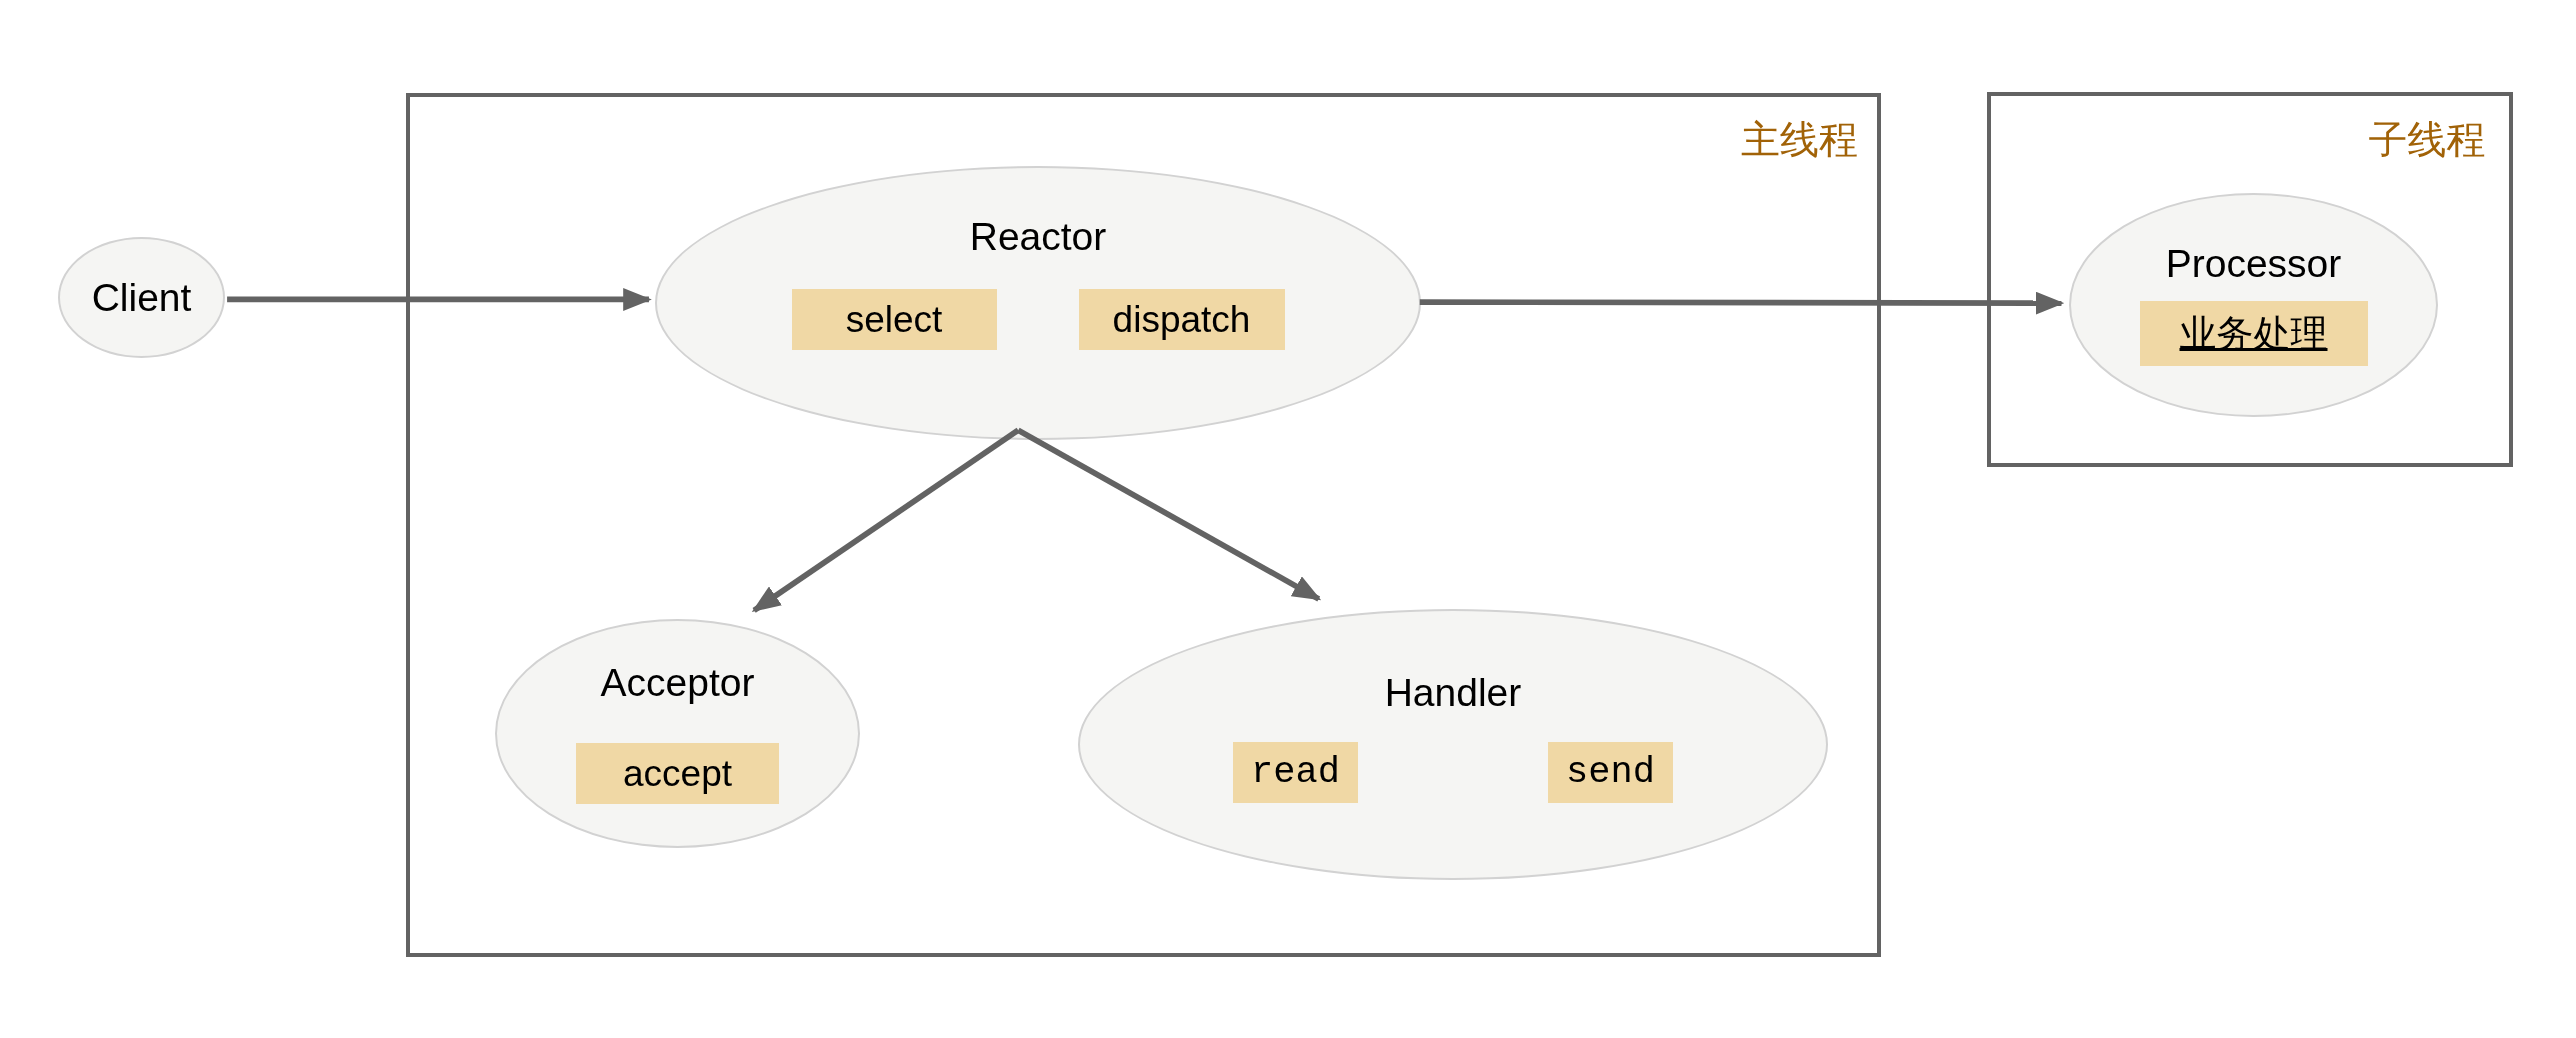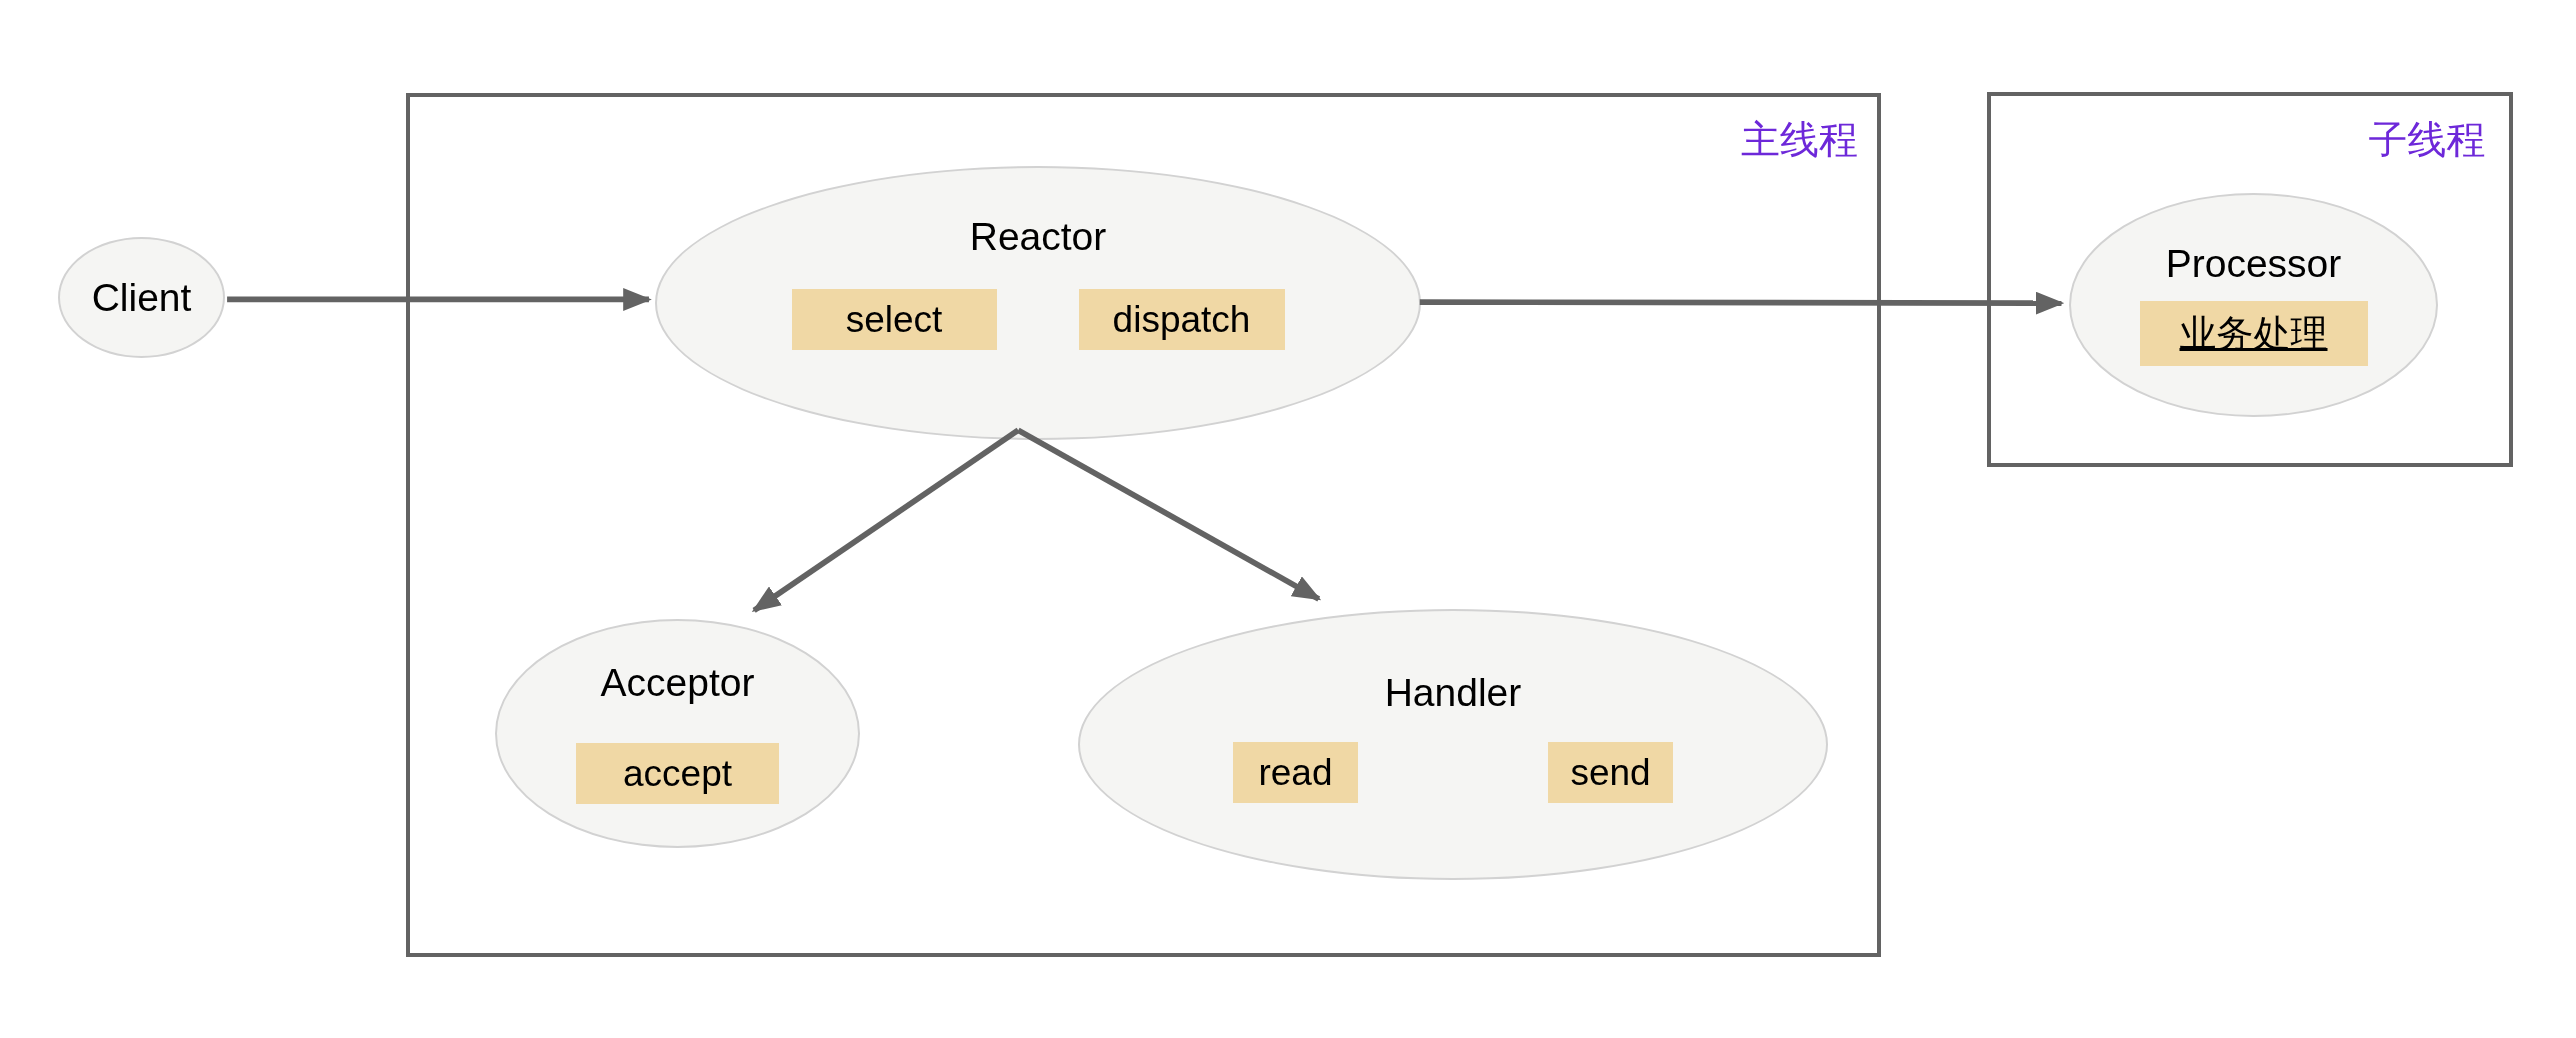--- a/index.html
+++ b/index.html
@@ -25,21 +25,21 @@
     background: transparent;
     z-index: 1;
   }
   #box-main { left: 406px; top: 93px; width: 1475px; height: 864px; }
   #box-sub  { left: 1987px; top: 92px; width: 526px; height: 375px; }
   .tbox-label {
     position: absolute;
     font-size: 39px;
     line-height: 1;
     white-space: nowrap;
-    color: #6d28d9;
+    color: #a16207;
   }
   #box-main .tbox-label { top: 23.4px; right: 19px; }
   #box-sub  .tbox-label { top: 24px; right: 23.4px; margin-left: 28px; }
 
   
   .node {
     position: absolute;
     box-sizing: border-box;
     background: #f5f5f3;
     border: 2.1px solid #d2d2d2;
@@ -58,21 +58,21 @@
   }
   #node-client    { left: 58px;  top: 237px;  width: 167px;  height: 121px; }
   #node-reactor   { left: 655px; top: 166px;  width: 766px; height: 274px; gap: 33px; padding-bottom: 39px; }
   #node-acceptor  { left: 495px;  top: 619px; width: 365px;  height: 229px; gap: 41px; }
   #node-handler   { left: 1078px; top: 609px; width: 750px; height: 271px; gap: 30px; padding-bottom: 13px; }
   #node-processor { left: 2069px; top: 193px;  width: 369px;  height: 224px; gap: 18px; }
 
   
   .badge-row { display: flex; align-items: center; }
   #node-reactor .badge-row { gap: 82px; }
-  #node-handler .badge-row { gap: 190px; }
+  #node-handler .badge-row { gap: 190px; font-family: Liberation Mono, monospace; }
   .badge {
     background: #f0d8a5;
     height: 61px;
     display: flex;
     align-items: center;
     justify-content: center;
     font-size: 37px;
     line-height: 1;
     white-space: nowrap;
     color: #000000;

